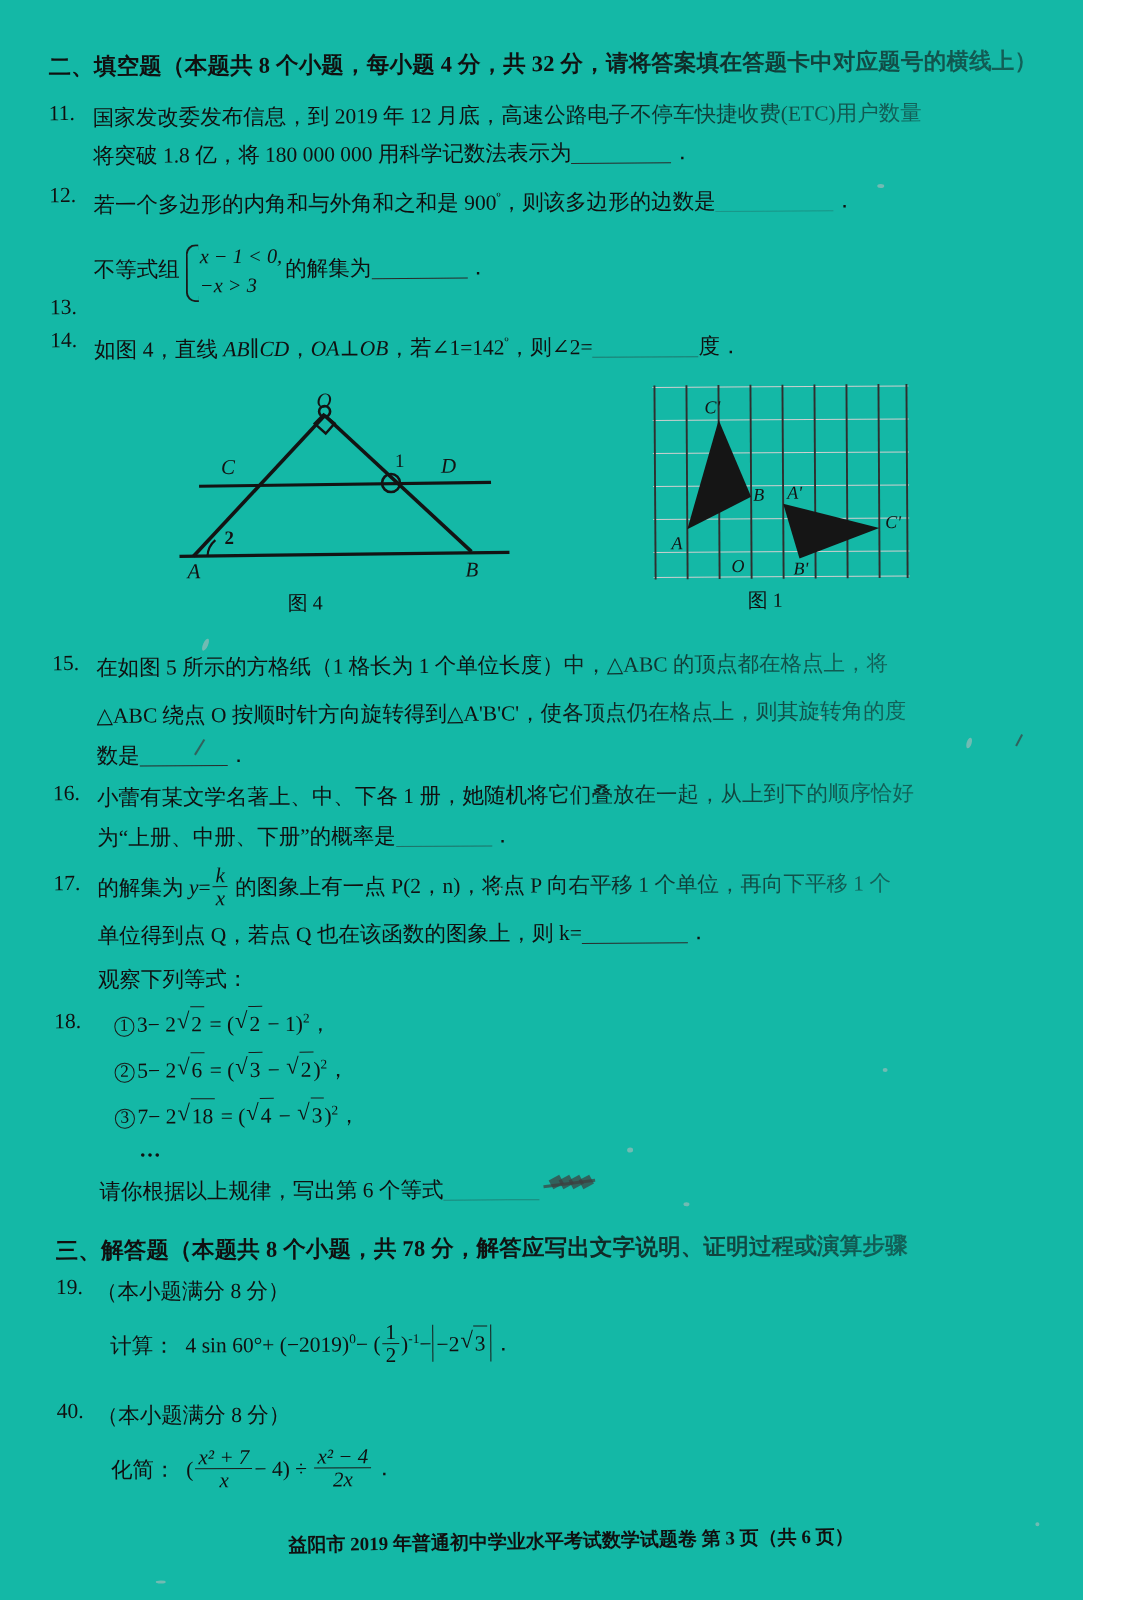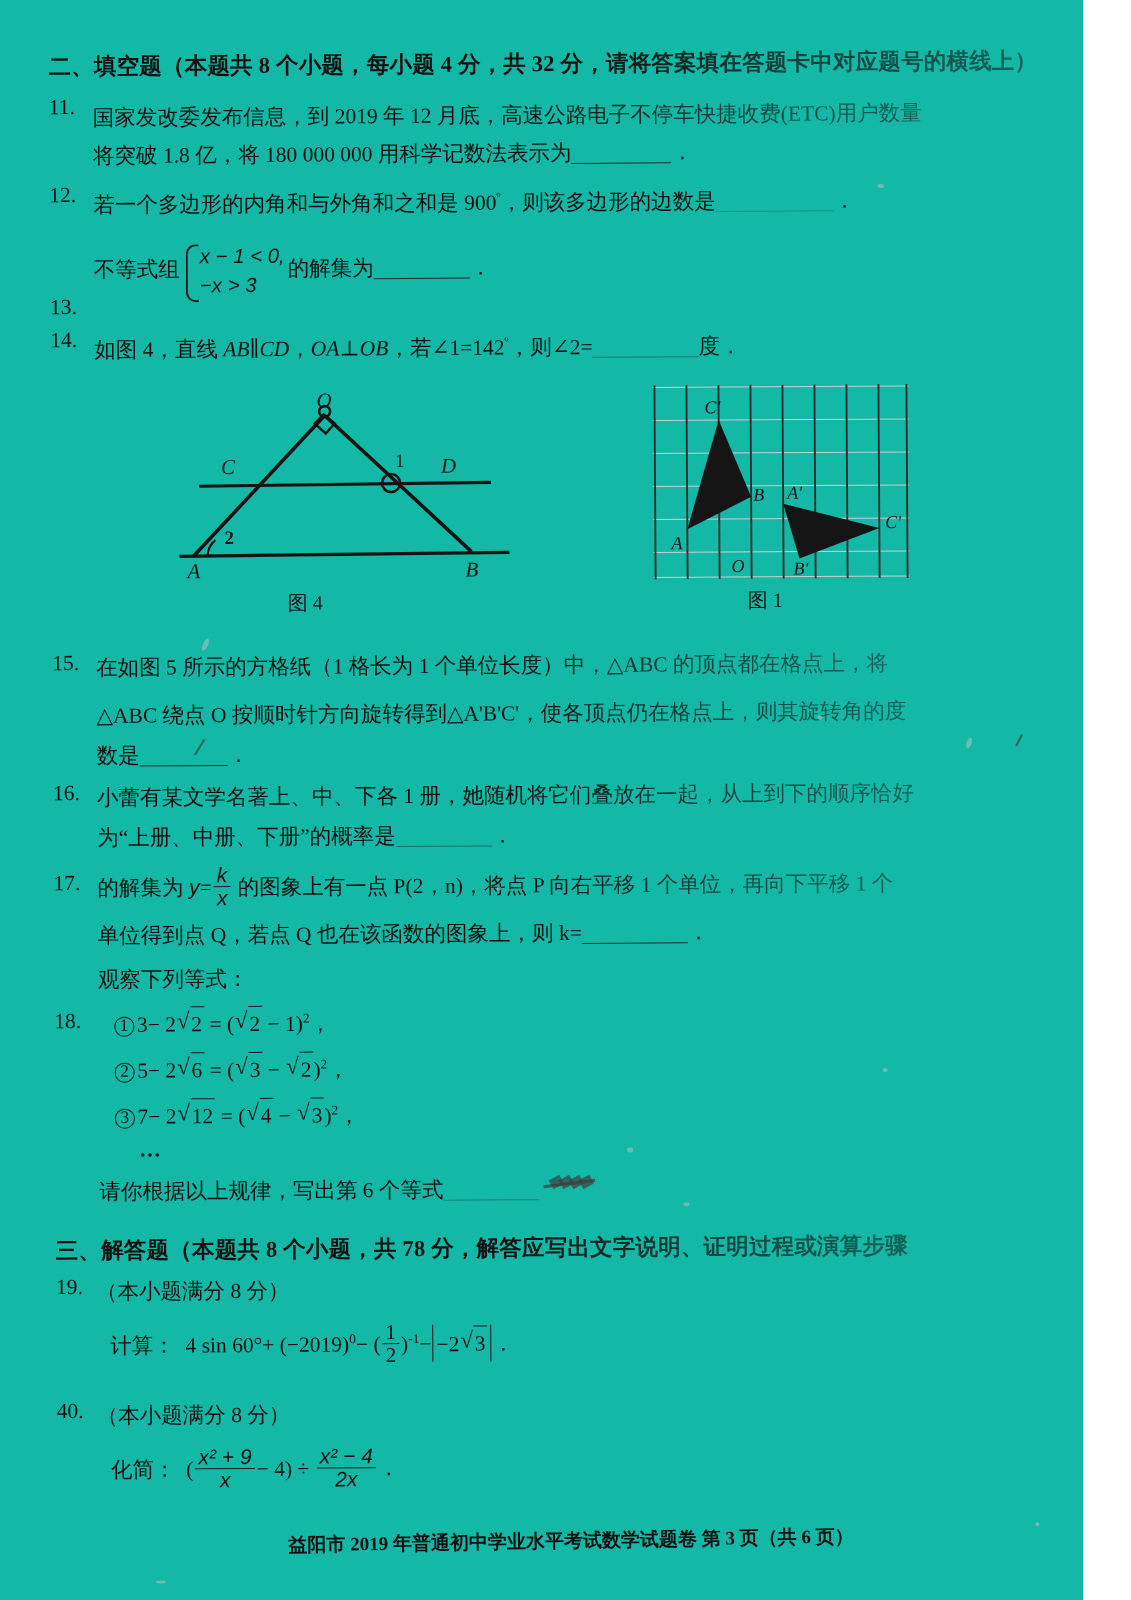--- a/index.html
+++ b/index.html
@@ -41,21 +41,21 @@
     white-space: nowrap;
   }
   .qline {
     position: absolute;
     font-size: 21.5px;
     line-height: 34px;
     white-space: nowrap;
   }
   .ital { font-style: italic; }
   .math {
-    font-family: Liberation Sans, sans-serif;
+    font-family: Liberation Serif, serif;
     font-style: italic;
   }
   .blank {
     display: inline-block;
     border-bottom: 1.6px solid #2a2a2a;
     height: 1.05em;
     vertical-align: -0.2em;
   }
   .sup {
     font-size: 0.62em;
@@ -166,21 +166,21 @@
   }
 </style>
 </head>
 <body>
 
 <div class="page">
   <div class="content">
 
     <div class="sec-head fade-r" style="top:48px;">二、填空题（本题共 8 个小题，每小题 4 分，共 32 分，请将答案填在答题卡中对应题号的横线上）</div>
 
-    <div class="qnum" style="left:52px; top:92px;text-align:right;">11.</div>
+    <div class="qnum" style="left:52px; top:98px;text-align:right;">11.</div>
     <div class="qline fade-r" style="left:96px; top:98px;">国家发改委发布信息，到 2019 年 12 月底，高速公路电子不停车快捷收费(ETC)用户数量</div>
     <div class="qline" style="left:96px; top:136px;">
       <span>将突破 1.8 亿，将 180 000 000 用科学记数法表示为</span><span class="blank" style="width:100px"></span><span>．</span>
     </div>
 
     <div class="qnum" style="left:52px; top:180px;">12.</div>
     <div class="qline" style="left:96px; top:180px;">
       <span>若一个多边形的内角和与外角和之和是 900</span><span class="sup">º</span><span>，则该多边形的边数是</span><span class="blank" style="width:118px; opacity:.25"></span><span>．</span>
     </div>
 
@@ -274,42 +274,42 @@
       <span class="circnum">1</span><span>3</span><span>− 2</span><span class="sqrt"><span class="rad">2</span></span>
       <span> = (</span><span class="sqrt"><span class="rad">2</span></span><span> − </span><span>1</span><span>)</span><span class="sup">2</span><span>，</span>
     </div>
 
     <div class="qline" style="left:112px; top:1046px;">
       <span class="circnum">2</span><span>5</span><span>− 2</span><span class="sqrt"><span class="rad">6</span></span>
       <span> = (</span><span class="sqrt"><span class="rad">3</span></span><span> − </span><span class="sqrt"><span class="rad">2</span></span><span>)</span><span class="sup">2</span><span>，</span>
     </div>
 
     <div class="qline" style="left:112px; top:1092px;">
-      <span class="circnum">3</span><span>7</span><span>− 2</span><span class="sqrt"><span class="rad">12</span></span>
+      <span class="circnum">3</span><span>7</span><span>− 2</span><span class="sqrt"><span class="rad">18</span></span>
       <span> = (</span><span class="sqrt"><span class="rad">4</span></span><span> − </span><span class="sqrt"><span class="rad">3</span></span><span>)</span><span class="sup">2</span><span>，</span>
     </div>
 
     <div class="qline" style="left:136px; top:1130px; font-weight:bold; letter-spacing:3px;">…</div>
 
     <div class="qline" style="left:96px; top:1172px;">
       <span>请你根据以上规律，写出第 6 个等式</span><span class="blank" style="width:96px; opacity:.35"></span>
     </div>
 
     <div class="sec-head fade-r" style="top:1232px;">三、解答题（本题共 8 个小题，共 78 分，解答应写出文字说明、证明过程或演算步骤</div>
 
     <div class="qnum" style="left:52px; top:1272px;">19.</div>
     <div class="qline" style="left:92px; top:1272px;">（本小题满分 8 分）</div>
     <div class="qline" style="left:106px; top:1320px;">
       <span>计算：</span>&nbsp;&nbsp;<span>4 sin 60</span><span>°</span><span>+ (−2019)</span><span class="sup">0</span><span>− (</span><span class="frac"><span class="num">1</span><span class="den">2</span></span><span>)</span><span class="sup">-1</span><span>−</span><span class="abs"><span>−2</span><span class="sqrt"><span class="rad">3</span></span></span><span>．</span>
     </div>
 
     <div class="qnum" style="left:52px; top:1396px;">40.</div>
     <div class="qline" style="left:92px; top:1396px;">（本小题满分 8 分）</div>
     <div class="qline" style="left:106px; top:1444px;">
-      <span>化简：</span>&nbsp;&nbsp;<span>(</span><span class="frac math"><span class="num">x² + 9</span><span class="den">x</span></span><span>− 4)</span>&nbsp;<span>÷</span>&nbsp;<span class="frac math"><span class="num">x² − 4</span><span class="den">2x</span></span><span>．</span>
+      <span>化简：</span>&nbsp;&nbsp;<span>(</span><span class="frac math"><span class="num">x² + 7</span><span class="den">x</span></span><span>− 4)</span>&nbsp;<span>÷</span>&nbsp;<span class="frac math"><span class="num">x² − 4</span><span class="den">2x</span></span><span>．</span>
     </div>
 
     <div class="footer" style="top:1528px;">益阳市 2019 年普通初中学业水平考试数学试题卷  第 3 页（共 6 页）</div>
 
     <div class="smudge" style="left:203px; top:636px; width:5px; height:13px; transform:rotate(24deg);"></div>
     <div class="smudge" style="left:880px; top:186px; width:7px; height:4px;"></div>
     <div class="smudge" style="left:624px; top:1148px; width:6px; height:5px;"></div>
     <div class="smudge" style="left:966px; top:740px; width:5px; height:11px; transform:rotate(18deg);"></div>
     <div class="smudge" style="left:817px; top:717px; width:5px; height:4px;"></div>
     <div class="smudge" style="left:680px; top:1203px; width:6px; height:4px;"></div>

